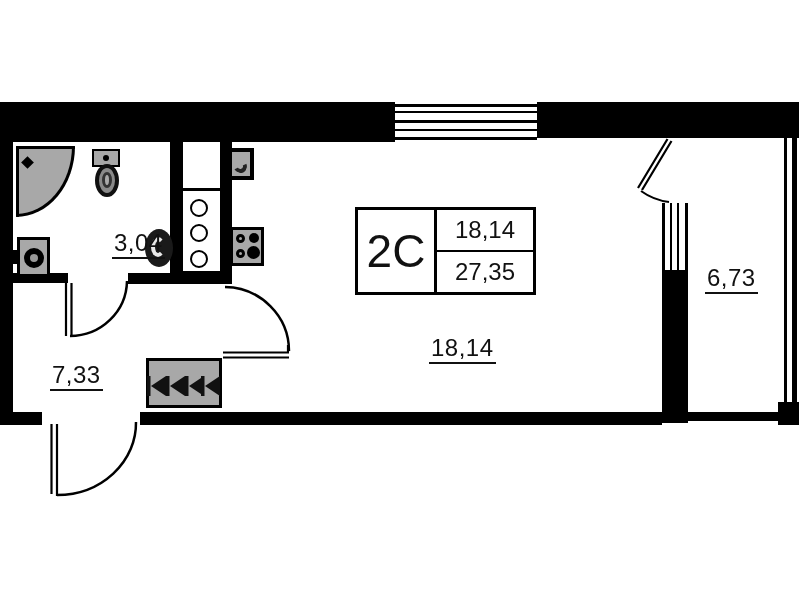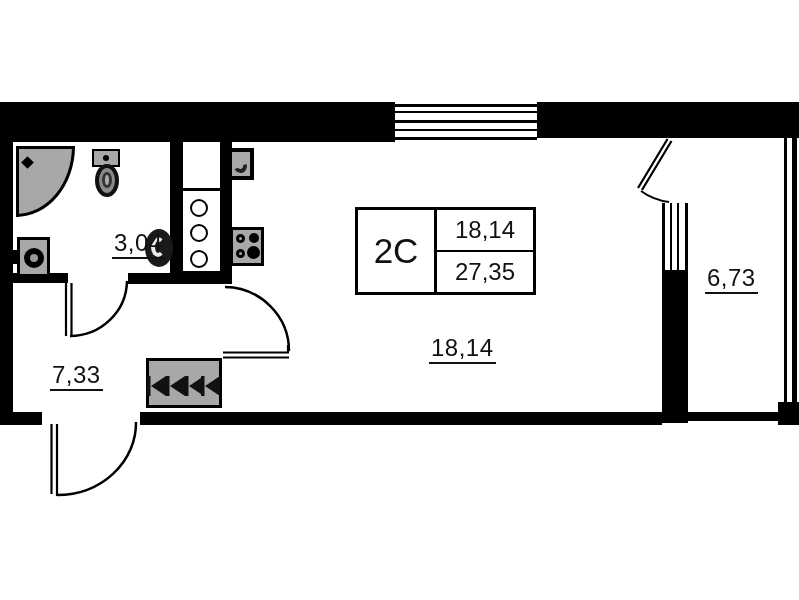--- a/index.html
+++ b/index.html
@@ -8,21 +8,21 @@
   .abs{position:absolute;}
   .wall{position:absolute;background:#000;}
   .thin{position:absolute;background:#000;}
   .room-label{position:absolute;font-size:24px;color:#111;line-height:1.0;
               border-bottom:2.5px solid #111;padding:0 2px 2px 2px;letter-spacing:.5px;}
   .fixture{position:absolute;background:#a8a8a8;border:3px solid #000;box-sizing:border-box;}
   
   #info-table{position:absolute;left:355px;top:207px;width:181px;height:88px;
               border:3px solid #000;box-sizing:border-box;display:flex;background:#fff;}
   #unit-cell{width:76px;border-right:3px solid #000;display:flex;align-items:center;
-             justify-content:center;font-size:35px;color:#111;}
+             justify-content:center;font-size:46px;color:#111;}
   #area-col{flex:1;display:flex;flex-direction:column;}
   .area-row{flex:1;display:flex;align-items:center;justify-content:center;
             font-size:24px;color:#111;border-bottom:2.5px solid #000;box-sizing:border-box;}
   .area-row:last-child{border-bottom:none;}
   
   .hline{position:absolute;left:0;width:100%;background:#000;}
   .vline{position:absolute;top:0;height:100%;background:#000;}
   
   #counter{position:absolute;left:180px;top:142px;width:40px;height:133px;background:#fff;
            border-left:3px solid #000;border-bottom:4px solid #000;box-sizing:border-box;}

